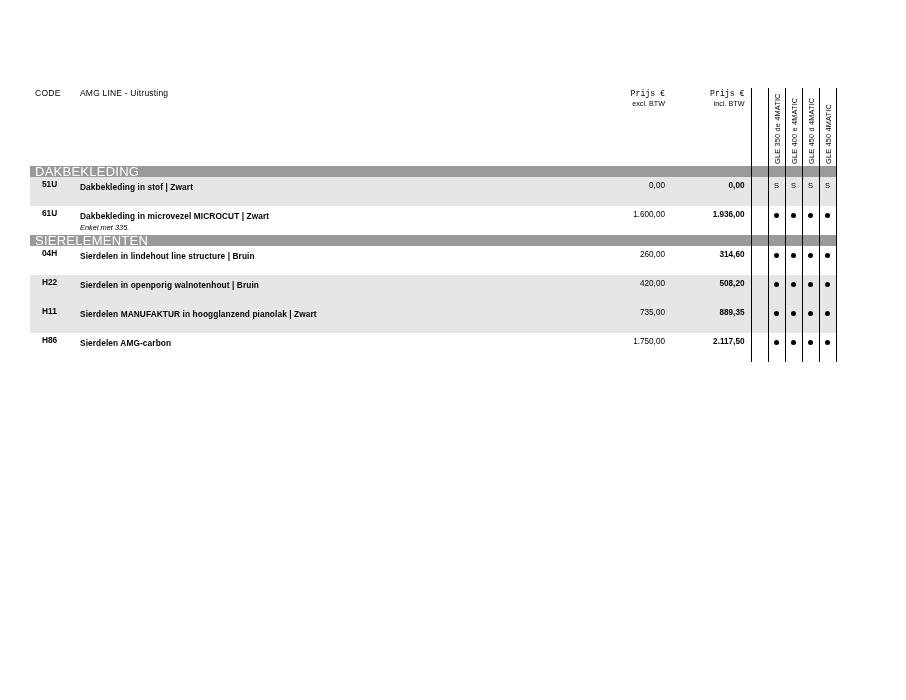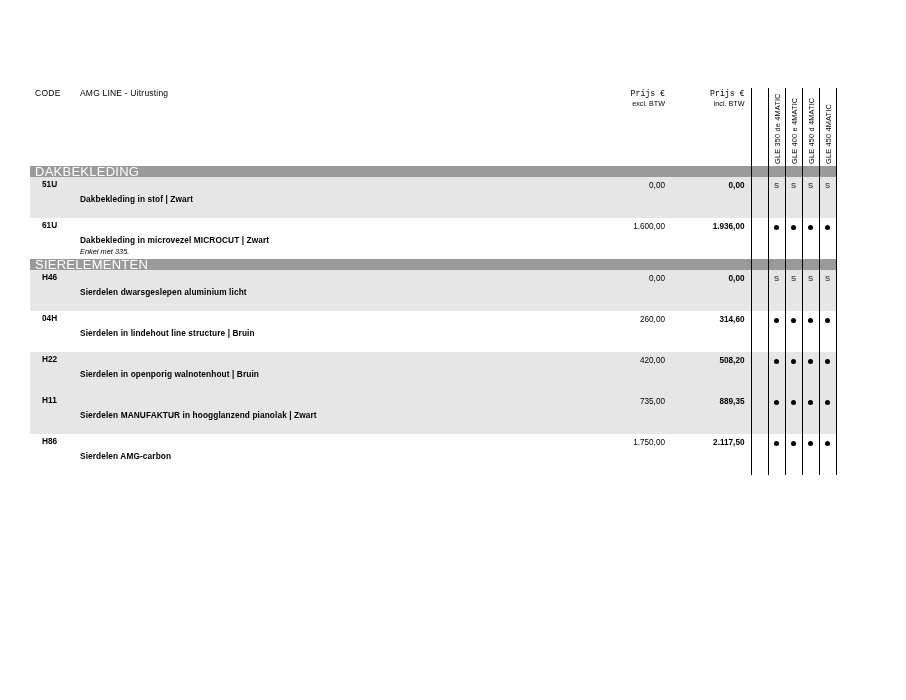--- a/index.html
+++ b/index.html
@@ -115,21 +115,21 @@
   }
   .drow td.code {
     font-weight: bold;
     font-size: 8.3px;
     padding-left: 12px !important;
     padding-top: 2px;
   }
   .drow td.desc {
     font-weight: bold;
     font-size: 8.3px;
-    padding-top: 17px;
+    padding-top: 5px;
     letter-spacing: .1px;
   }
   .drow td.desc .note {
     display: block;
     font-weight: normal;
     font-style: italic;
     font-size: 7.4px;
     padding-top: 2px;
     letter-spacing: 0;
   }
@@ -250,31 +250,20 @@
             <td class="mark colsep colsep-last"><span class="dot"></span></td>
           </tr>
           <tr class="section">
             <td class="sec-cell" colspan="4">SIERELEMENTEN</td>
             <td class="sec-cell colsep"></td>
             <td class="sec-cell colsep"></td>
             <td class="sec-cell colsep"></td>
             <td class="sec-cell colsep"></td>
             <td class="sec-cell colsep colsep-last"></td>
           </tr>
-          <tr class="drow shade">
-            <td class="code zebra">H46</td>
-            <td class="desc zebra">Sierdelen dwarsgeslepen aluminium licht</td>
-            <td class="p-ex zebra">0,00</td>
-            <td class="p-in zebra">0,00</td>
-            <td class="colsep zebra"></td>
-            <td class="mark colsep zebra"><span class="sss">S</span></td>
-            <td class="mark colsep zebra"><span class="sss">S</span></td>
-            <td class="mark colsep zebra"><span class="sss">S</span></td>
-            <td class="mark colsep colsep-last zebra"><span class="sss">S</span></td>
-          </tr>
           <tr class="drow">
             <td class="code">04H</td>
             <td class="desc">Sierdelen in  lindehout line structure | Bruin</td>
             <td class="p-ex">260,00</td>
             <td class="p-in">314,60</td>
             <td class="colsep"></td>
             <td class="mark colsep"><span class="dot"></span></td>
             <td class="mark colsep"><span class="dot"></span></td>
             <td class="mark colsep"><span class="dot"></span></td>
             <td class="mark colsep colsep-last"><span class="dot"></span></td>

